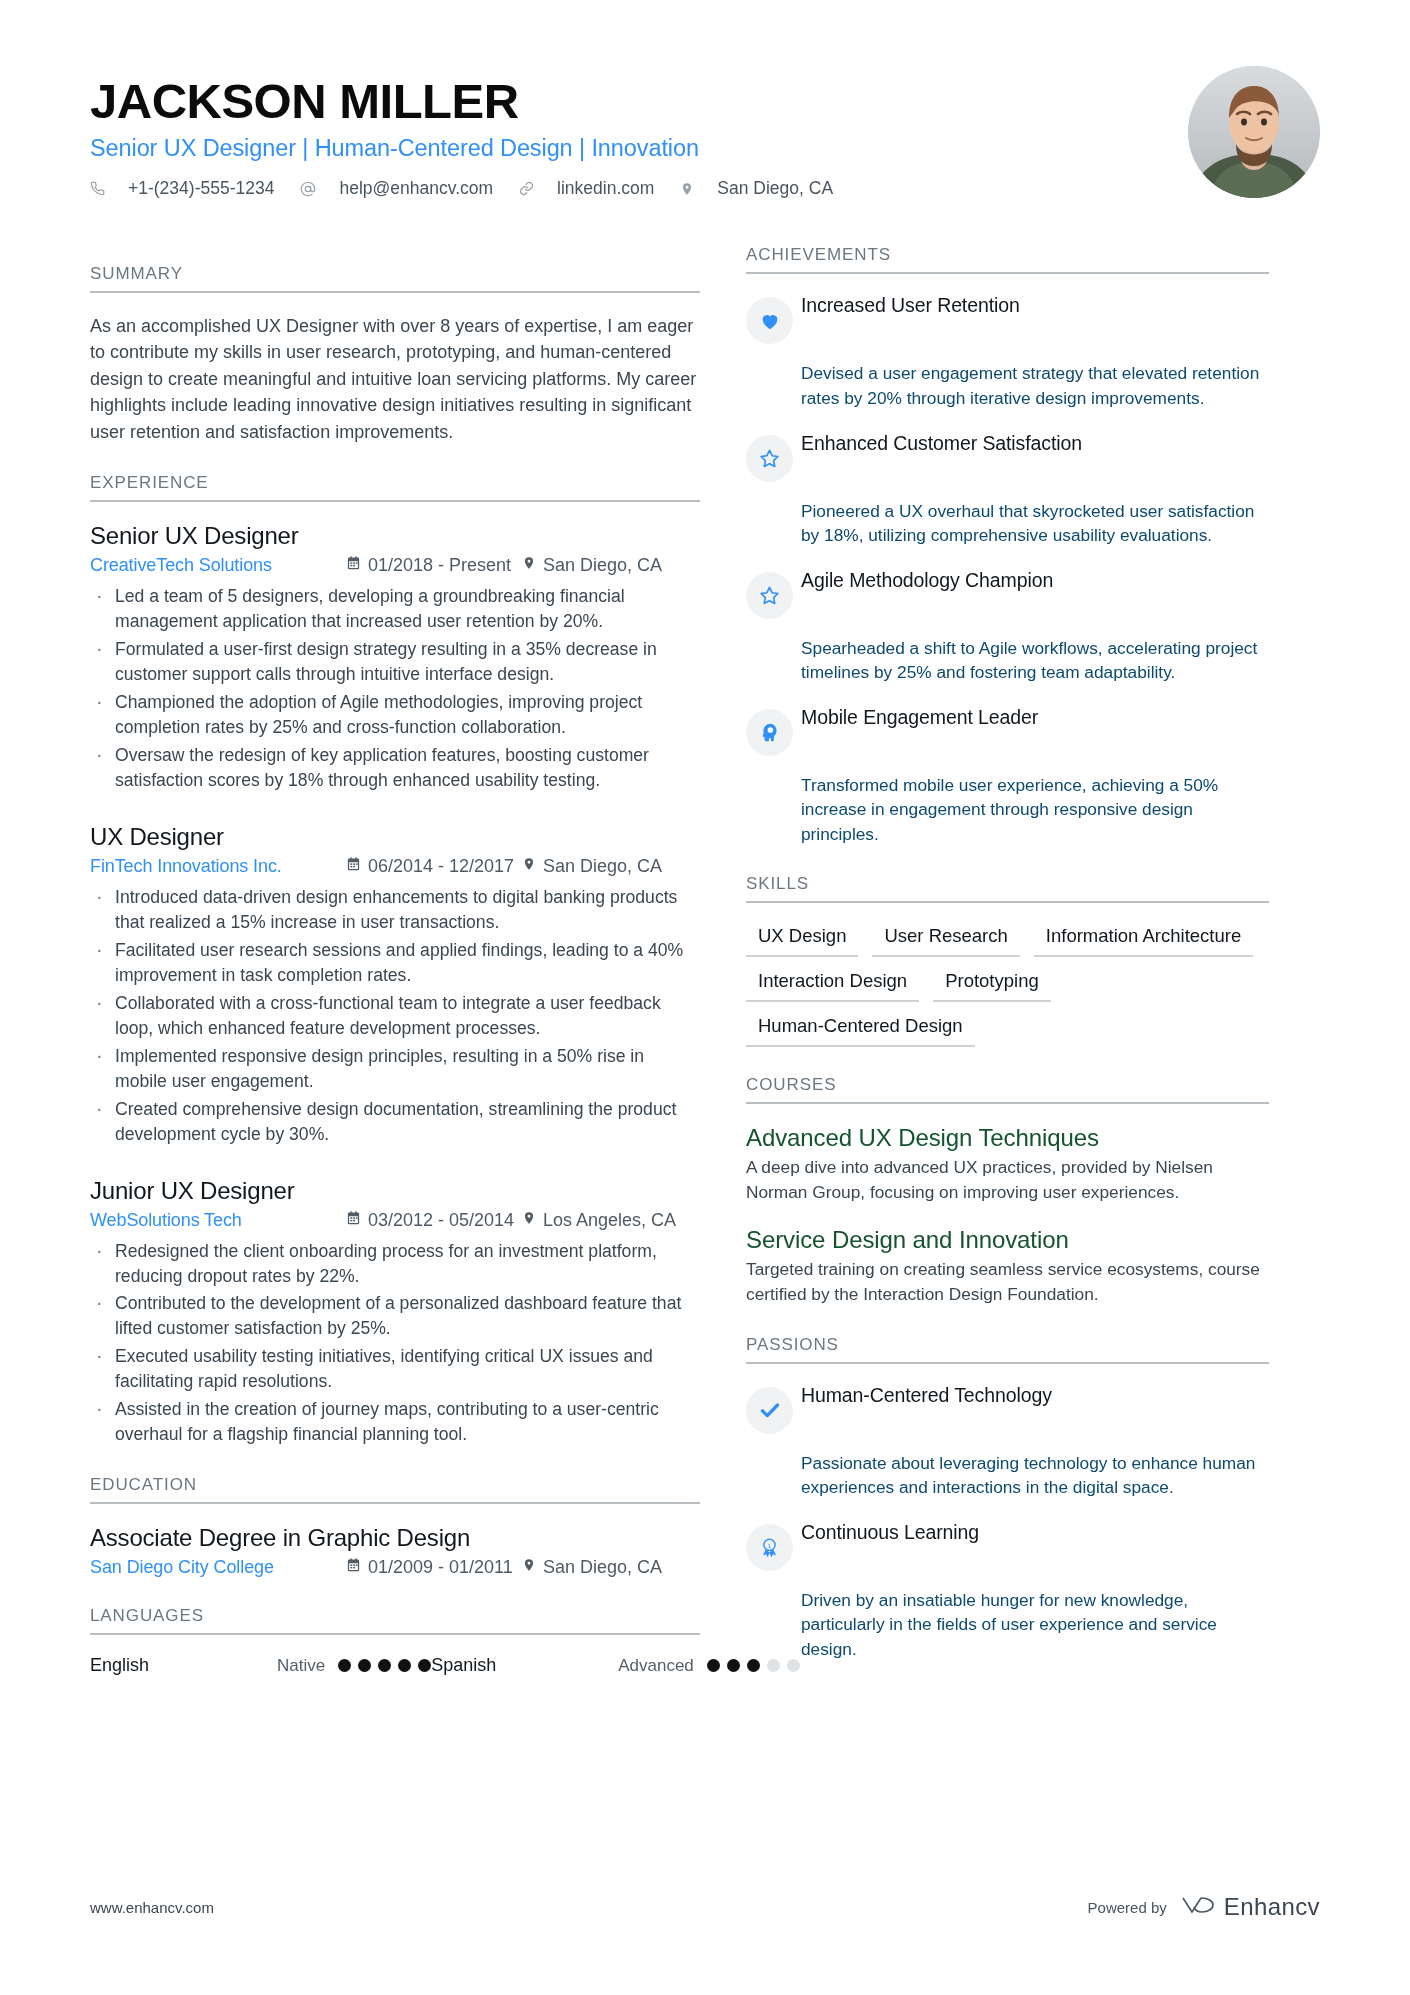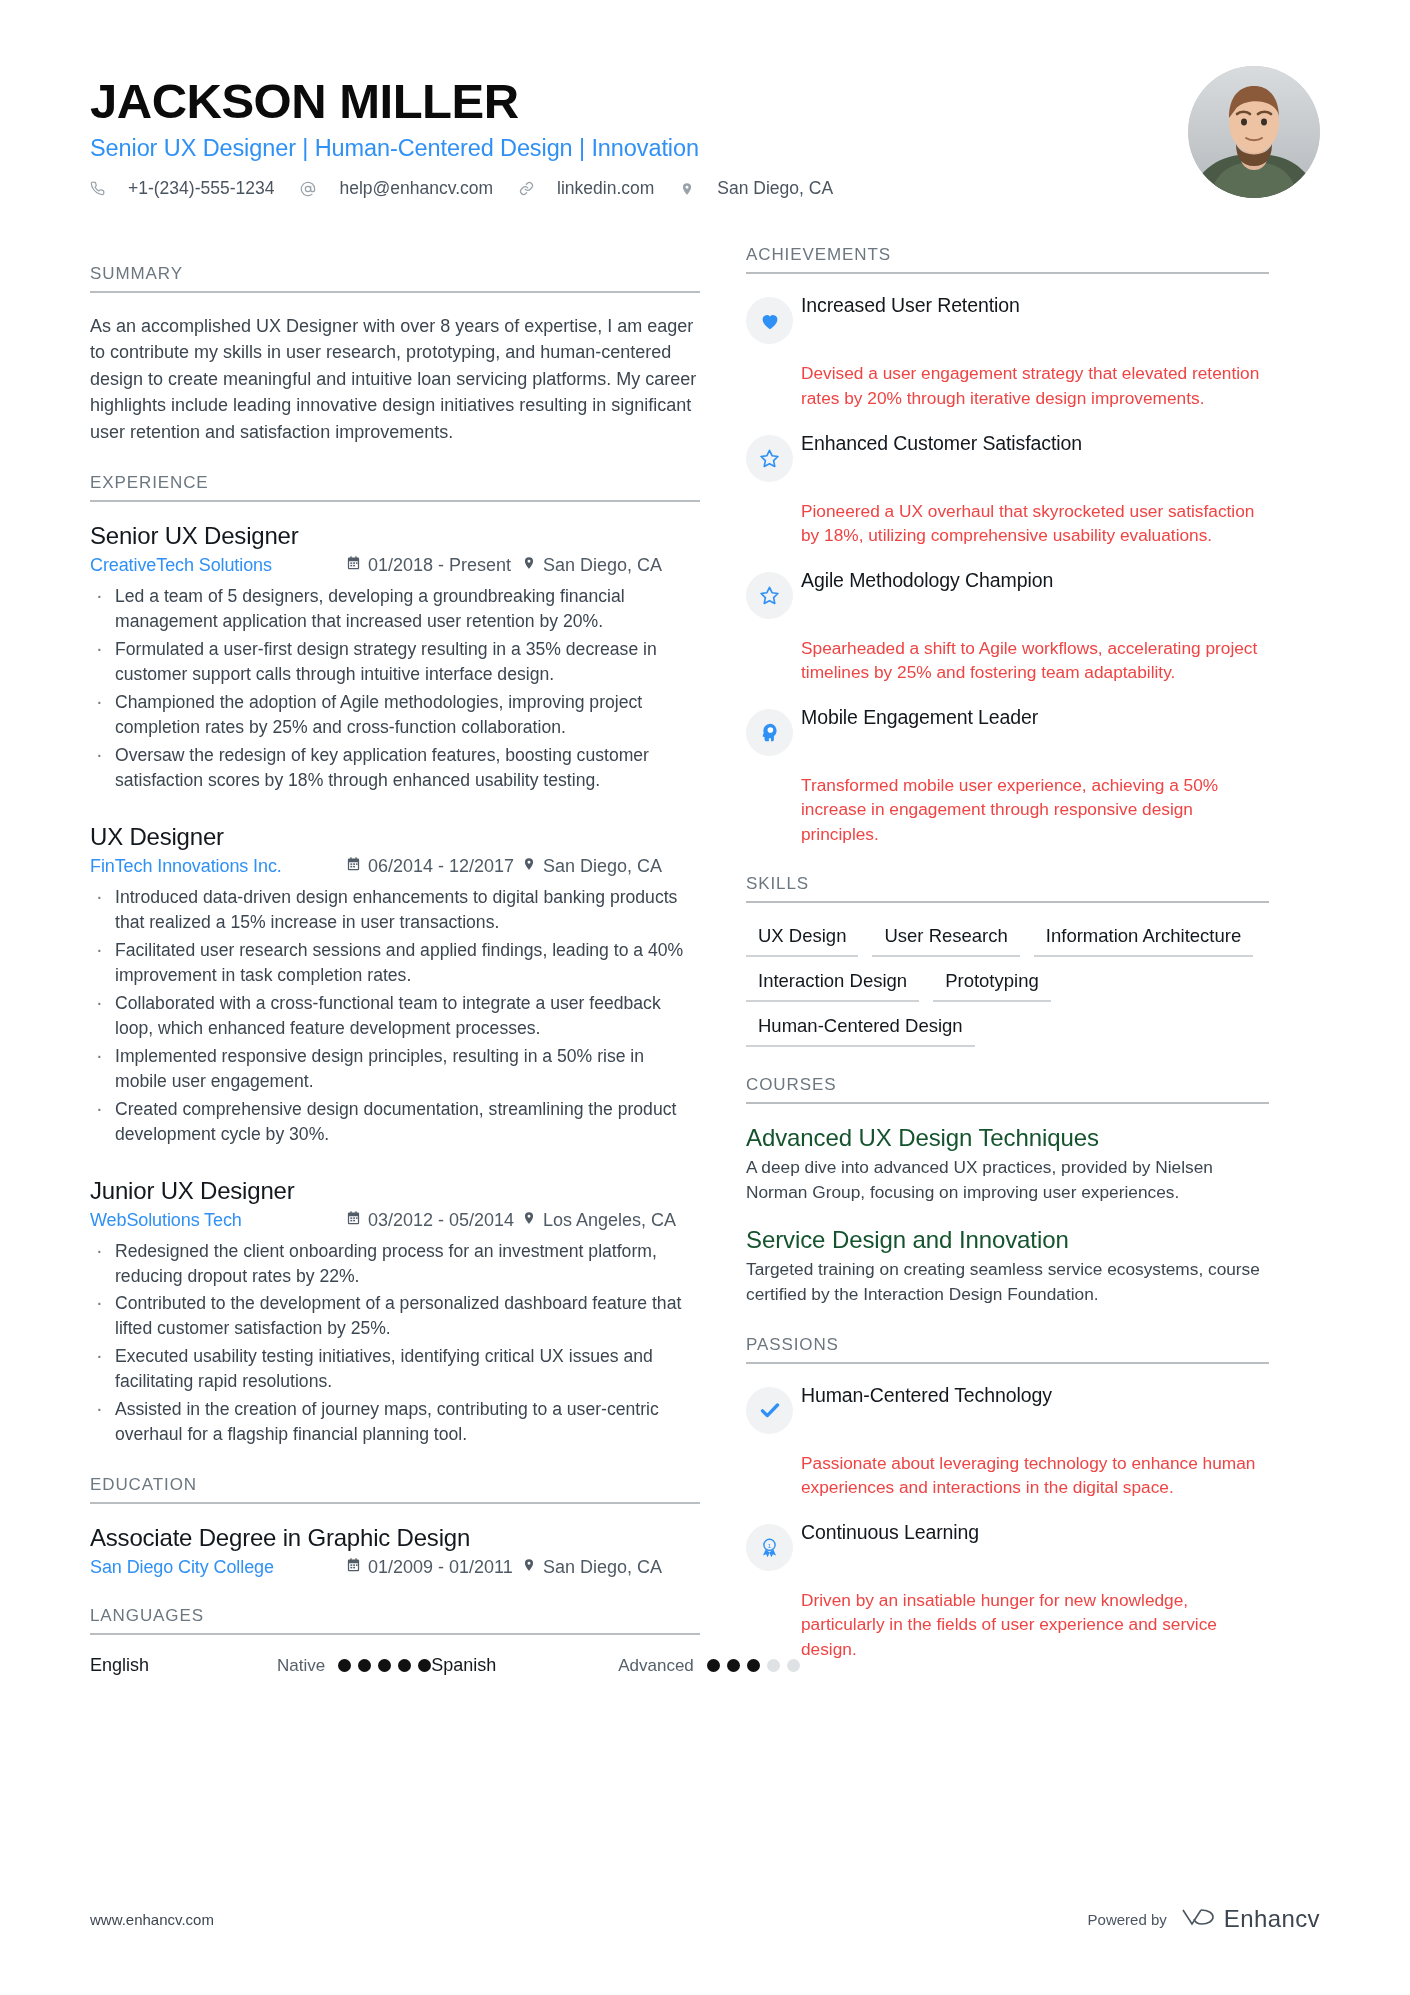--- a/index.html
+++ b/index.html
@@ -160,21 +160,21 @@
     display: flex; align-items: center; justify-content: center;
     margin-top: 3px;
   }
   .ach-body { flex: 1 1 auto; }
   .ach-title {
     font-size: 19.5px;
     color: #12181d;
     margin-bottom: 3px;
     letter-spacing: -0.1px;
   }
-  .ach-desc { font-size: 17.3px; line-height: 1.42; color: #ef4444; margin-top: 44px; }
+  .ach-desc { font-size: 17.3px; line-height: 1.42; color: #0c4a6e; margin-top: 44px; }
 
   
   .skills-wrap { display: flex; flex-wrap: wrap; gap: 11px 14px; }
   .skill-tag {
     font-size: 18.5px;
     color: #12181d;
     padding: 2px 12px 8px 12px;
     border-bottom: 2px solid #cfd3d6;
   }
 
@@ -186,21 +186,21 @@
     color: #14532d;
     margin-bottom: 3px;
     letter-spacing: -0.1px;
   }
   .course-desc { font-size: 17.3px; line-height: 1.42; color: #3c4650; }
 
   
   .footer {
     position: absolute;
     left: 90px; right: 90px;
-    bottom: 62px;
+    bottom: 74px;
     display: flex;
     align-items: center;
     justify-content: space-between;
   }
   .footer-url { font-size: 15px; color: #3c4650; }
   .footer-right { display: flex; align-items: center; gap: 14px; }
   .powered { font-size: 15px; color: #4a5560; }
   .brand { display: flex; align-items: center; gap: 9px; }
   .brand-name { font-size: 24px; color: #3c4650; letter-spacing: 0.4px; }
 </style>

